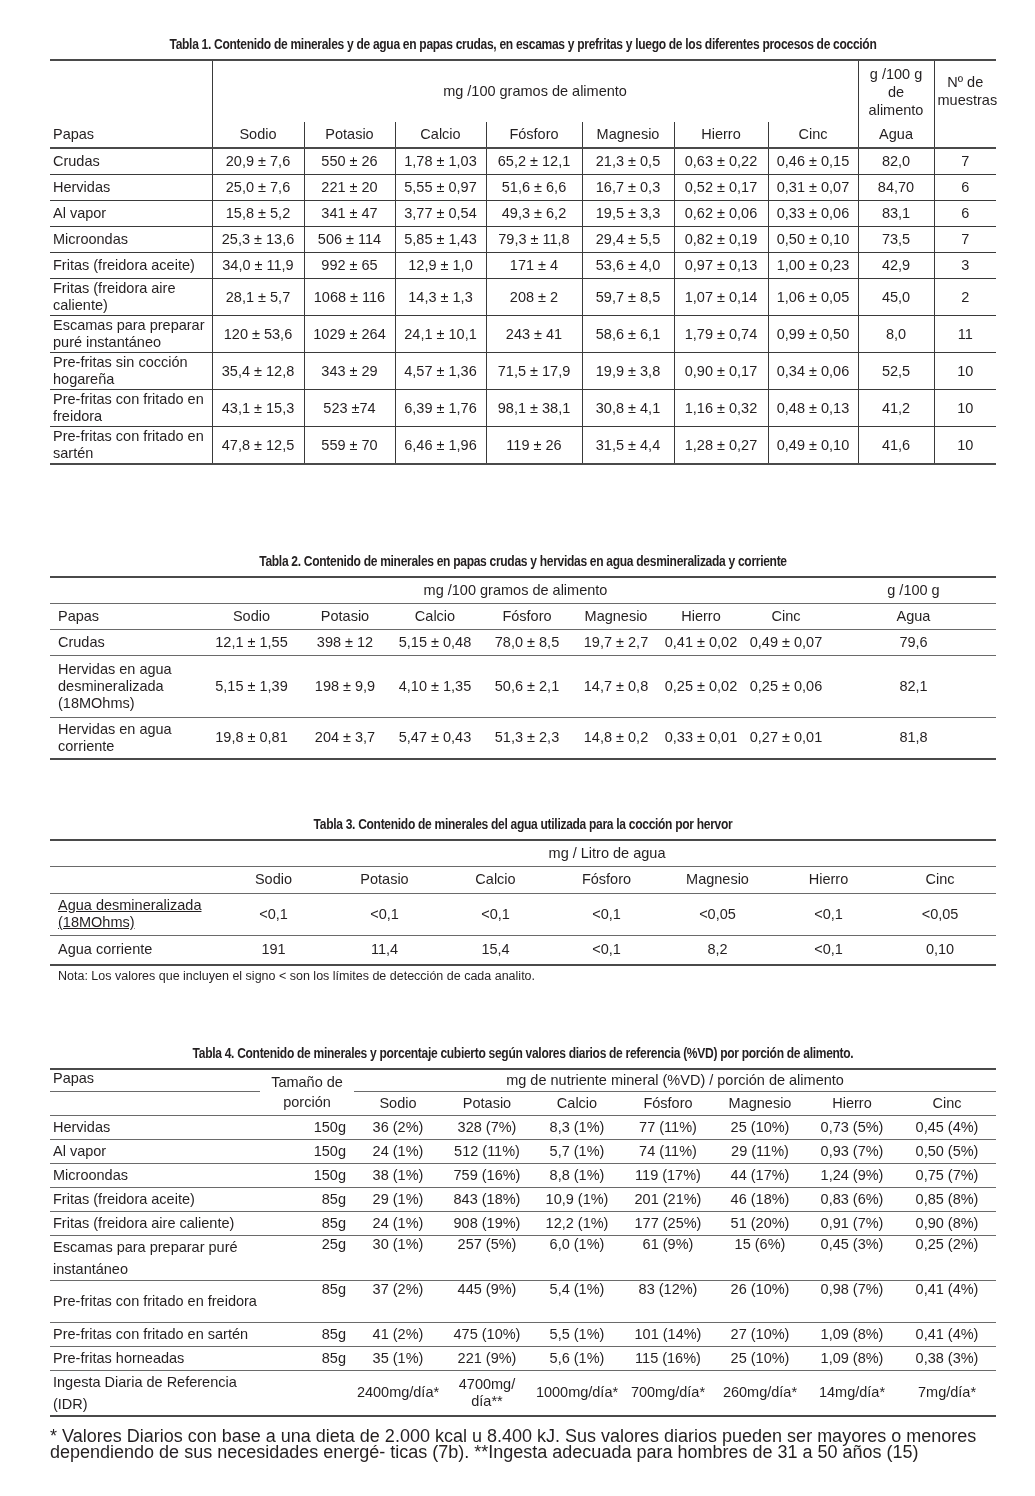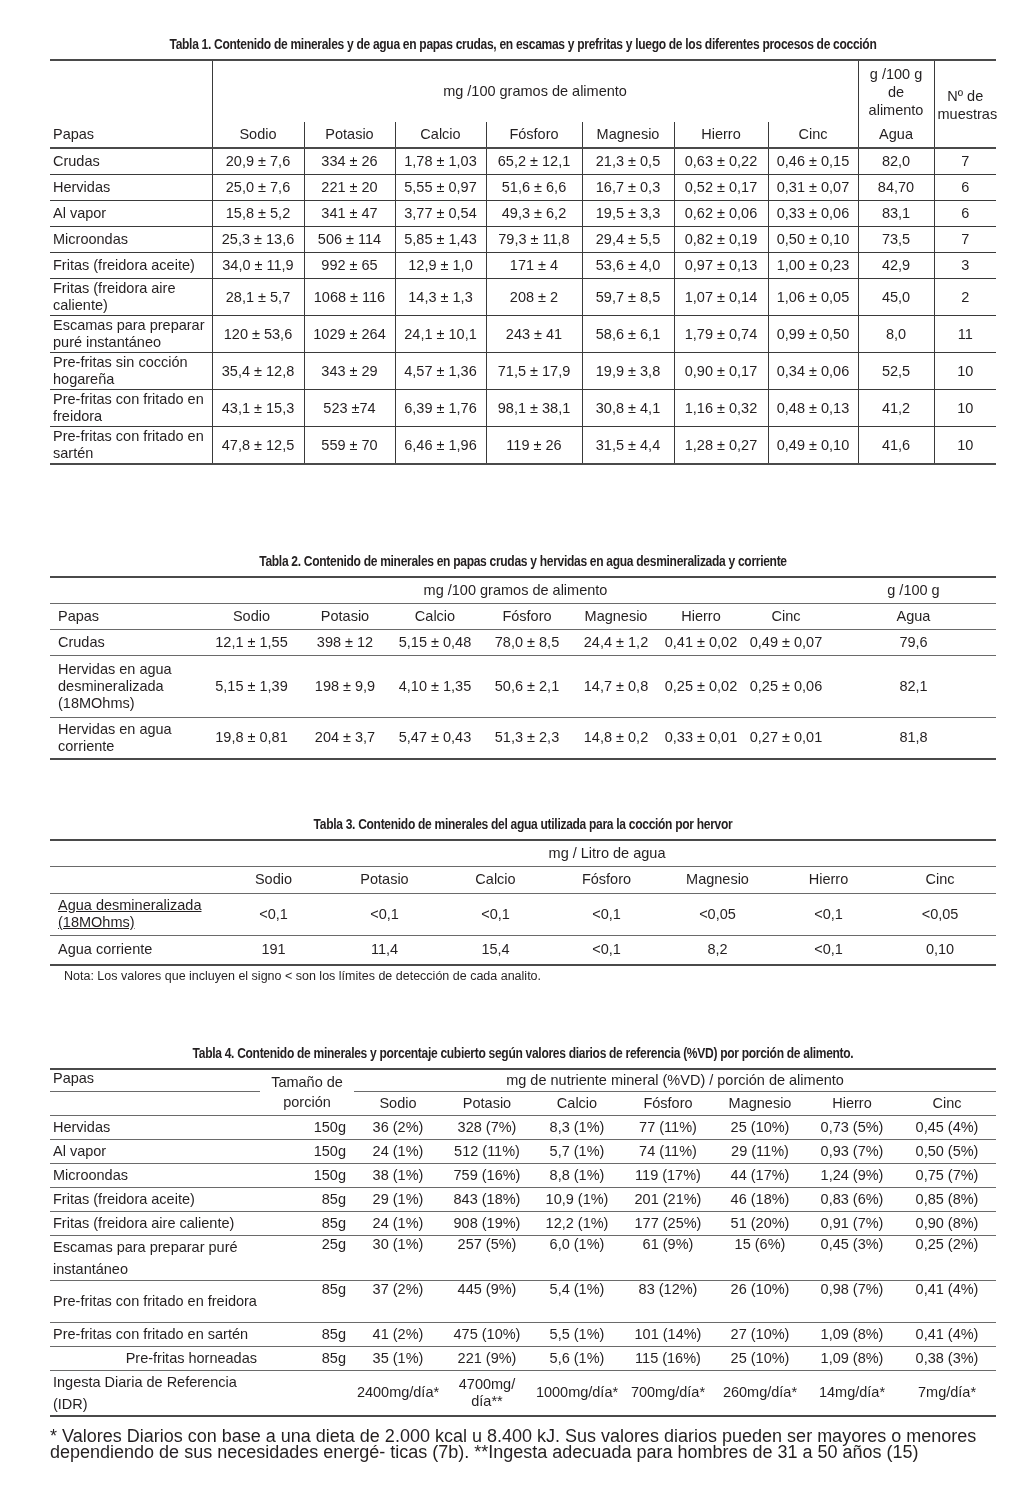--- a/index.html
+++ b/index.html
@@ -25,21 +25,21 @@
   #t1 tr.tall td { height: 36px; }
   #t1 tr.first-row td { border-top: 2px solid #4a4a4a; }
   #t1 tr.last-row td { border-bottom: 2px solid #4a4a4a; }
 
   
   .plain td { text-align: center; }
   .plain td.lbl { text-align: left; }
   .plain tr.row td { border-bottom: 1.5px solid #6a6a6a; }
   .plain tr.row.endrow td { border-bottom: 2px solid #4a4a4a; }
 
-  .note { position: absolute; left: 64px; font-size: 12.5px; }
+  .note { position: absolute; left: 58px; font-size: 12.5px; }
   .foot { position: absolute; left: 50px; width: 946px; font-size: 18px; line-height: 16px; }
 </style>
 </head>
 <body>
 
 <div class="caption" style="top:36px;">Tabla 1. Contenido de minerales y de agua en papas crudas, en escamas y prefritas y luego de los diferentes procesos de cocción</div>
 
 <table id="t1" style="top:59px;">
   <colgroup>
     <col style="width:162px">
@@ -51,39 +51,39 @@
       <col style="width:94px">
       <col style="width:90px">
       <col style="width:76px">
       <col style="width:62px">
   </colgroup>
   <tbody>
       <tr style="height:62px;">
     <td class="lbl" style="border-top:2px solid #4a4a4a;border-bottom:none;"></td>
     <td colspan="7" style="border-top:2px solid #4a4a4a;border-bottom:none;">mg /100 gramos de alimento</td>
     <td style="border-top:2px solid #4a4a4a;border-bottom:none;line-height:18px;">g /100 g de alimento</td>
-    <td class="last" rowspan="2" style="border-top:2px solid #4a4a4a;line-height:18px;padding-top:26px;vertical-align:top;">Nº de muestras</td>
+    <td class="last" rowspan="2" style="border-top:2px solid #4a4a4a;line-height:18px;padding-top:12px;vertical-align:top;">Nº de muestras</td>
   </tr>
   <tr style="height:26px;">
     <td class="lbl" style="border-top:none;">Papas</td>
     <td style="border-top:none;">Sodio</td>
     <td style="border-top:none;">Potasio</td>
     <td style="border-top:none;">Calcio</td>
     <td style="border-top:none;">Fósforo</td>
     <td style="border-top:none;">Magnesio</td>
     <td style="border-top:none;">Hierro</td>
     <td style="border-top:none;">Cinc</td>
     <td style="border-top:none;">Agua</td>
   </tr>
   </tbody>
     <tbody id="t1-body">
       <tr class="first-row">
         <td class="lbl">Crudas</td>
         <td>20,9 ± 7,6</td>
-        <td>334 ± 26</td>
+        <td>550 ± 26</td>
         <td>1,78 ± 1,03</td>
         <td>65,2 ± 12,1</td>
         <td>21,3 ± 0,5</td>
         <td>0,63 ± 0,22</td>
         <td>0,46 ± 0,15</td>
         <td>82,0</td>
         <td class="last">7</td>
       </tr>
       <tr>
         <td class="lbl">Hervidas</td>
@@ -228,21 +228,21 @@
     <td>Agua</td>
   </tr>
   </tbody>
     <tbody id="t2-body">
       <tr class="row" style="height: 26px;">
         <td class="lbl" style="padding-left:8px;">Crudas</td>
         <td>12,1 ± 1,55</td>
         <td>398 ± 12</td>
         <td>5,15 ± 0,48</td>
         <td>78,0 ± 8,5</td>
-        <td>24,4 ± 1,2</td>
+        <td>19,7 ± 2,7</td>
         <td>0,41 ± 0,02</td>
         <td>0,49 ± 0,07</td>
         <td>79,6</td>
       </tr>
       <tr class="row" style="height: 62px;">
         <td class="lbl" style="padding-left:8px;">Hervidas en agua desmineralizada (18MOhms)</td>
         <td>5,15 ± 1,39</td>
         <td>198 ± 9,9</td>
         <td>4,10 ± 1,35</td>
         <td>50,6 ± 2,1</td>
@@ -434,21 +434,21 @@
         <td style="text-align:right;padding-right:8px;">85g</td>
         <td>41 (2%)</td>
         <td>475 (10%)</td>
         <td>5,5 (1%)</td>
         <td>101 (14%)</td>
         <td>27 (10%)</td>
         <td>1,09 (8%)</td>
         <td>0,41 (4%)</td>
       </tr>
       <tr class="row" style="height: 24px;">
-        <td class="lbl" style="line-height:22px;text-align:right;">Pre-fritas horneadas</td>
+        <td class="lbl" style="line-height:22px;">Pre-fritas horneadas</td>
         <td style="text-align:right;padding-right:8px;">85g</td>
         <td>35 (1%)</td>
         <td>221 (9%)</td>
         <td>5,6 (1%)</td>
         <td>115 (16%)</td>
         <td>25 (10%)</td>
         <td>1,09 (8%)</td>
         <td>0,38 (3%)</td>
       </tr>
       <tr class="row endrow" style="height: 46px;">

